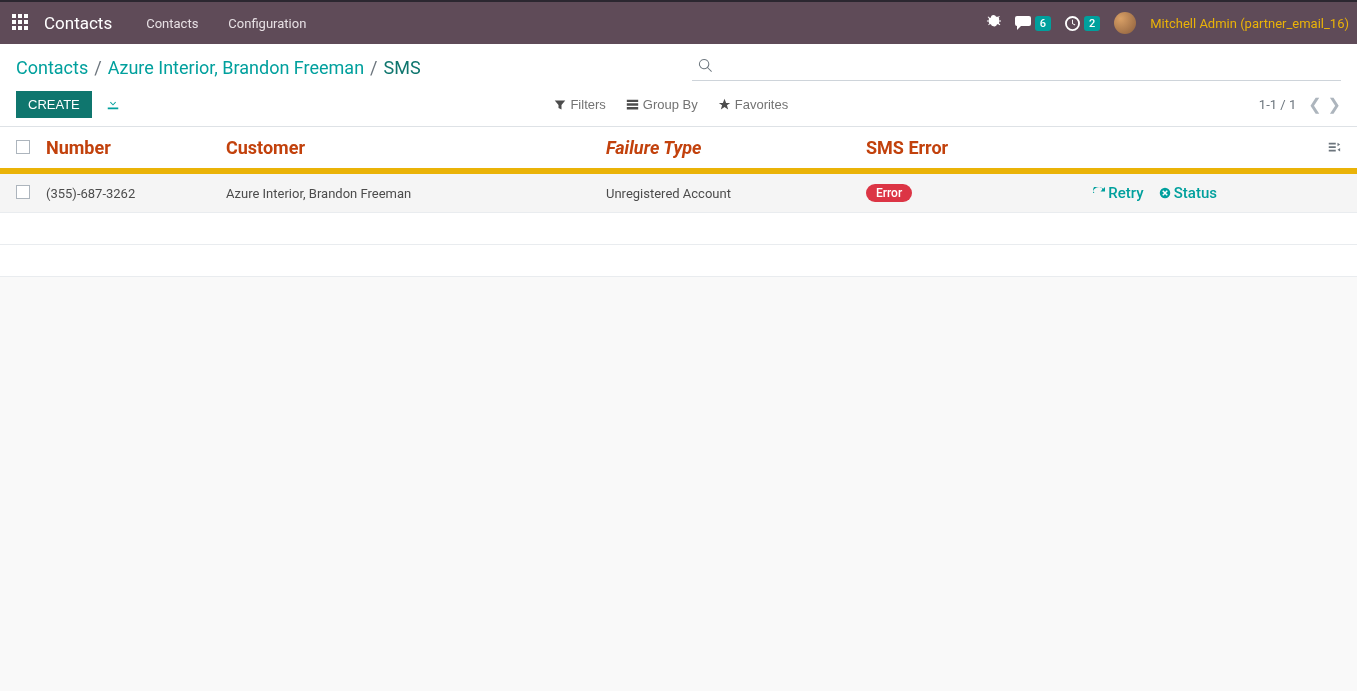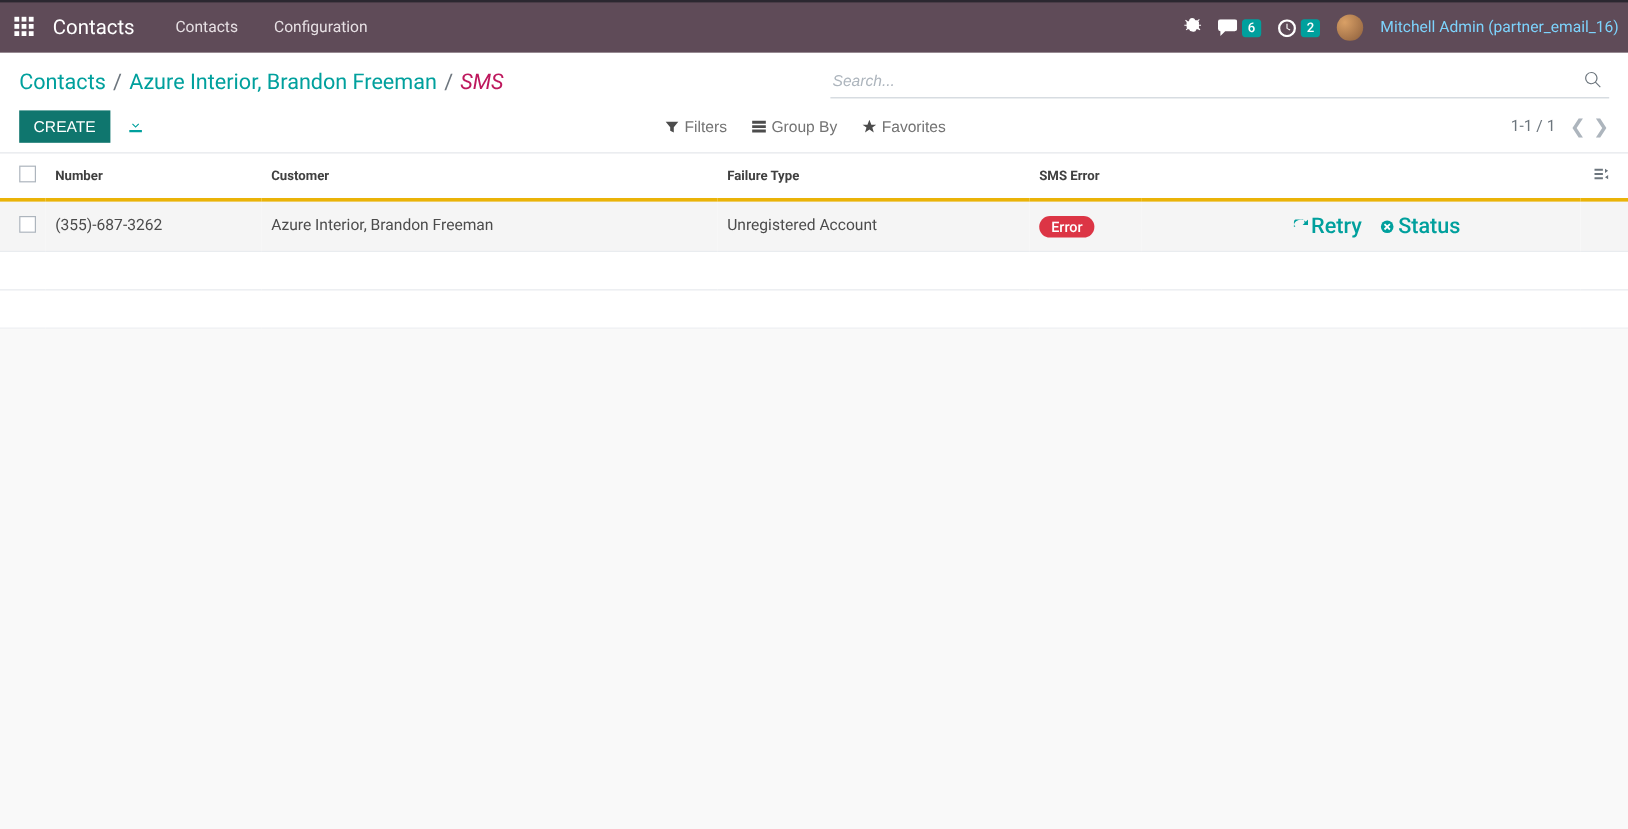--- a/index.html
+++ b/index.html
@@ -8,57 +8,57 @@
 .topbar-left { display: flex; align-items: center; gap: 6px; }
 .apps-icon { width: 18px; height: 18px; display: grid; grid-template-columns: repeat(3,4px); grid-template-rows: repeat(3,4px); gap: 2px; margin: 0 8px 0 4px; cursor: pointer; }
 .apps-icon span { background: #fff; width: 4px; height: 4px; }
 .app-title { font-size: 17px; font-weight: 400; margin-right: 16px; color: #fff; }
 .nav-link { color: #e7e0e4; font-size: 13px; padding: 0 12px; cursor: pointer; }
 .topbar-right { margin-left: auto; display: flex; align-items: center; gap: 14px; }
 .bug-icon svg, .chat-icon svg, .clock-icon svg { fill: #fff; }
 .badge-wrap { display: flex; align-items: center; gap: 4px; cursor: pointer; }
 .badge { background: #00a09d; color: #fff; border-radius: 3px; font-size: 11px; padding: 1px 5px; font-weight: 500; }
 .avatar { width: 22px; height: 22px; border-radius: 50%; background: radial-gradient(circle at 30% 30%, #d9a066, #8b5e3c); display: inline-block; }
-.username { color: #7dd3fc; font-size: 13px; cursor: pointer; }
+.username { color: #eab308; font-size: 13px; cursor: pointer; }
 .control-panel { background: #fff; border-bottom: 1px solid #dee2e6; padding: 10px 16px 0; }
 .cp-row1 { display: flex; align-items: center; justify-content: space-between; }
 .breadcrumb { font-size: 18px; display: flex; align-items: center; gap: 6px; flex-wrap: wrap; }
 .breadcrumb a { color: #00a09d; text-decoration: none; cursor: pointer; }
 .breadcrumb .sep { color: #6c757d; }
-.breadcrumb .current { color: #be185d; font-style: italic; }
+.breadcrumb .current { color: #0f766e; }
 .searchbox { flex: 0 0 49%; border-bottom: 1px solid #ced4da; display: flex; align-items: center; padding: 2px 0; }
 .searchbox input { border: none; outline: none; flex: 1; font-size: 13px; padding: 4px 2px; color: #495057; }
 .searchbox input::placeholder { color: #adb5bd; font-style: italic; }
 .search-btn { background: none; border: none; cursor: pointer; color: #6c757d; padding: 2px 6px; }
 .cp-row2 { display: flex; align-items: center; justify-content: space-between; margin-top: 10px; padding-bottom: 8px; }
 .cp-left { display: flex; align-items: center; gap: 10px; }
 .btn-create { background: #0f766e; color: #fff; border: none; padding: 6px 12px; font-size: 13px; font-weight: 500; cursor: pointer; text-transform: uppercase; }
 .btn-icon { background: none; border: none; color: #00a09d; cursor: pointer; padding: 4px; }
 .cp-middle { display: flex; gap: 20px; }
 .filter-btn { background: none; border: none; color: #737373; font-size: 13px; cursor: pointer; display: flex; align-items: center; gap: 4px; }
 .cp-right { display: flex; align-items: center; gap: 12px; color: #6c757d; margin-left: 40px; }
 .pager-nav { display: flex; gap: 6px; }
 .pager-arrow { background: none; border: none; color: #adb5bd; cursor: pointer; font-size: 16px; }
 .table-wrap { background: #fff; }
 table { width: 100%; border-collapse: collapse; }
-thead th { text-align: left; font-weight: 700; font-size: 11px; color: #404040; padding: 10px 8px; border-bottom: 3px solid #eab308; }
+thead th { text-align: left; font-weight: 700; font-size: 18px; color: #c2410c; padding: 10px 8px; border-bottom: 6px solid #eab308; }
 thead th:first-child { width: 36px; padding-left: 16px; }
 tbody td { padding: 10px 8px; border-bottom: 1px solid #e9ecef; font-size: 13px; color: #4c4c4c; }
 tbody td:first-child { padding-left: 16px; }
 tbody tr { background: #f5f5f5; margin-left: 14px; }
 .checkbox { width: 14px; height: 14px; border: 1px solid #adb5bd; background: #fff; display: inline-block; cursor: pointer; }
 .status-badge { background: #dc3545; color: #fff; border-radius: 10px; padding: 2px 10px; font-size: 12px; font-weight: 500; display: inline-block; }
-.row-action { color: #00a09d; font-size: 18px; cursor: pointer; display: inline-flex; align-items: center; gap: 3px; font-weight: 500; margin-left: 12px; }
+.row-action { color: #00a09d; font-size: 15px; cursor: pointer; display: inline-flex; align-items: center; gap: 3px; font-weight: 500; margin-left: 12px; }
 .row-actions-cell { text-align: right; padding-right: 100px; white-space: nowrap; }
 .th-actions { width: 40px; text-align: right; padding-right: 16px; }
 .settings-icon { cursor: pointer; color: #6c757d; }
 .spacer-row td { border-bottom: 1px solid #e9ecef; height: 32px; background: #fff; }
 .col-number { width: 180px; }
 .col-customer { width: 380px; }
-.col-failure { width: 260px; }
+.col-failure { width: 260px; font-style: italic; }
 </style>
 </head>
 <body>
 
 <div class="topbar">
   <div class="topbar-left">
     <div class="apps-icon">
       <span></span>
         <span></span>
         <span></span>
@@ -99,21 +99,20 @@
 <div class="control-panel">
   <div class="cp-row1">
     <div class="breadcrumb">
       <a>Contacts</a>
       <span class="sep">/</span>
       <a>Azure Interior, Brandon Freeman</a>
       <span class="sep">/</span>
       <span class="current">SMS</span>
     </div>
     <div class="searchbox">
-      <input type="text" placeholder="Search..." style="">
       <button class="search-btn">
         <svg width="15" height="15" viewBox="0 0 16 16" fill="#6c757d">
             <path d="M6.5 1a5.5 5.5 0 014.23 9.02l4.13 4.13-.71.71-4.13-4.13A5.5 5.5 0 116.5 1zm0 1a4.5 4.5 0 100 9 4.5 4.5 0 000-9z"></path>
           </svg>
       </button>
     </div>
   </div>
   <div class="cp-row2">
     <div class="cp-left">
       <button class="btn-create">CREATE</button>

